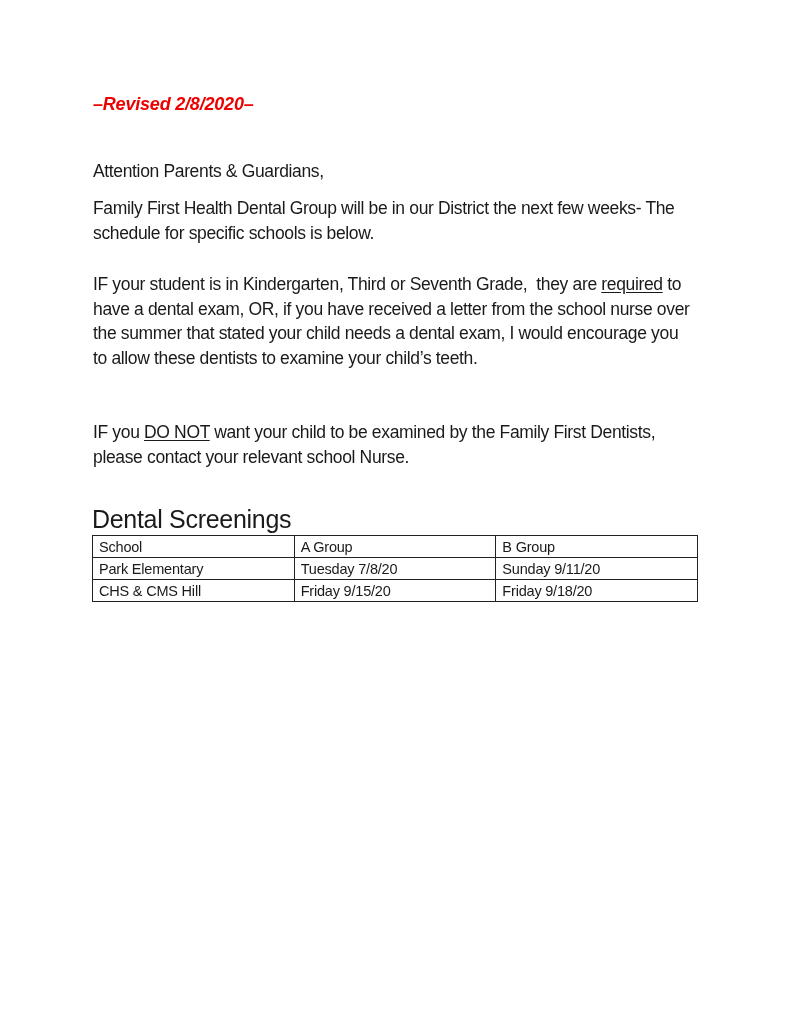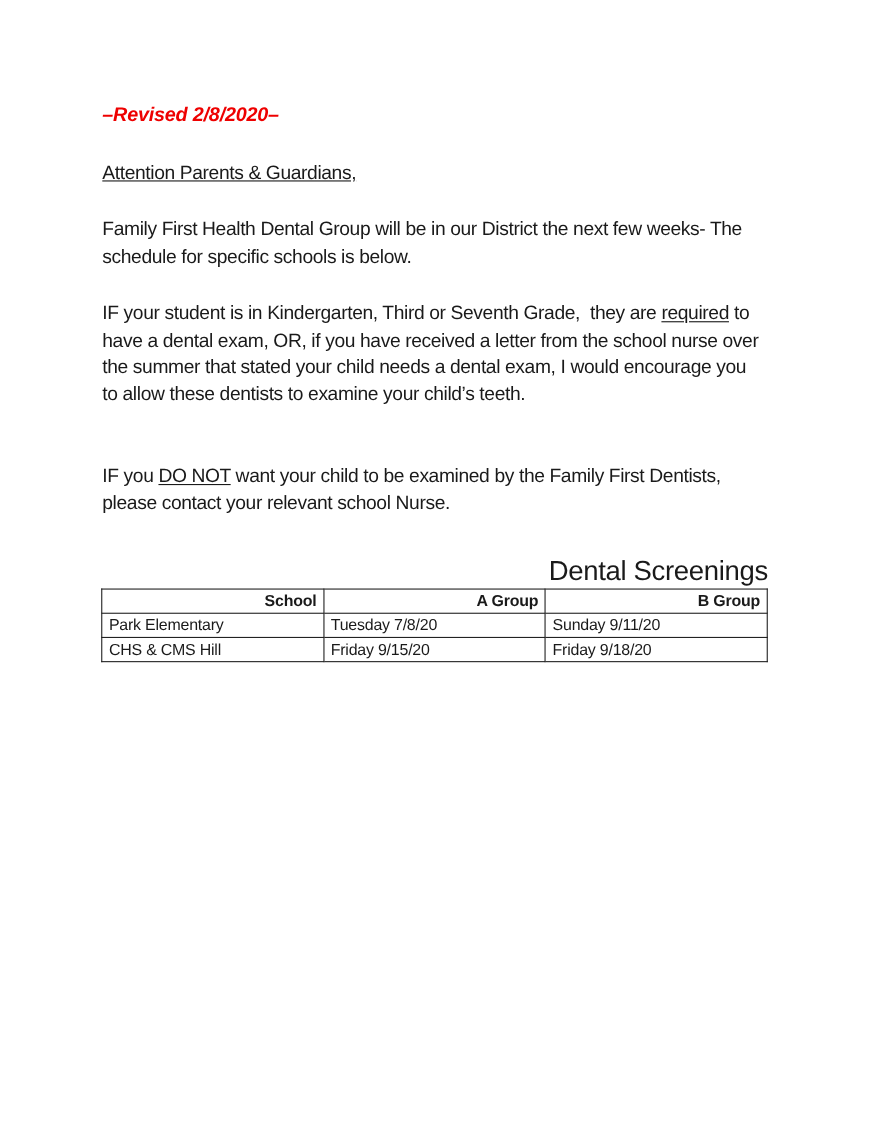--- a/index.html
+++ b/index.html
@@ -34,33 +34,33 @@
     }
     .para {
       position: absolute;
       left: 0;
       font-size: 17.5px;
       line-height: 24.5px;
       color: #1a1a1a;
       width: 600px;
       letter-spacing: -0.35px;
     }
-    .greeting { top: 145px; text-decoration: underline; }
+    .greeting { top: 159px; }
     .p1 { top: 196px; }
     .p2 { top: 272px; }
     .p3 { top: 420px; }
     b { font-weight: normal; }
     u { text-decoration: underline; text-underline-offset: 2px; }
 
     .table-title {
       position: absolute;
       top: 505px;
       left: 92px;
       width: 606px;
-      text-align: right;
+      text-align: left;
       font-size: 25px;
       color: #1a1a1a;
       letter-spacing: -0.3px;
     }
     table.screenings {
       position: absolute;
       top: 535px;
       left: 92px;
       width: 606px;
       border-collapse: collapse;
@@ -69,22 +69,21 @@
     }
     table.screenings td, table.screenings th {
       border: 1px solid #222;
       height: 21px;
       padding: 0 6px;
       text-align: left;
       vertical-align: middle;
       letter-spacing: -0.2px;
     }
     table.screenings th {
-      font-weight: bold;
-      text-align: right;
+      font-weight: normal;
     }
     .col1 { width: 189px; }
     .col2 { width: 189px; }
     .col3 { width: 189px; margin-left: 35px; }
   </style>
 </head>
 <body>
 
 <div class="page">
   <div class="revised">–Revised 2/8/2020–</div>

